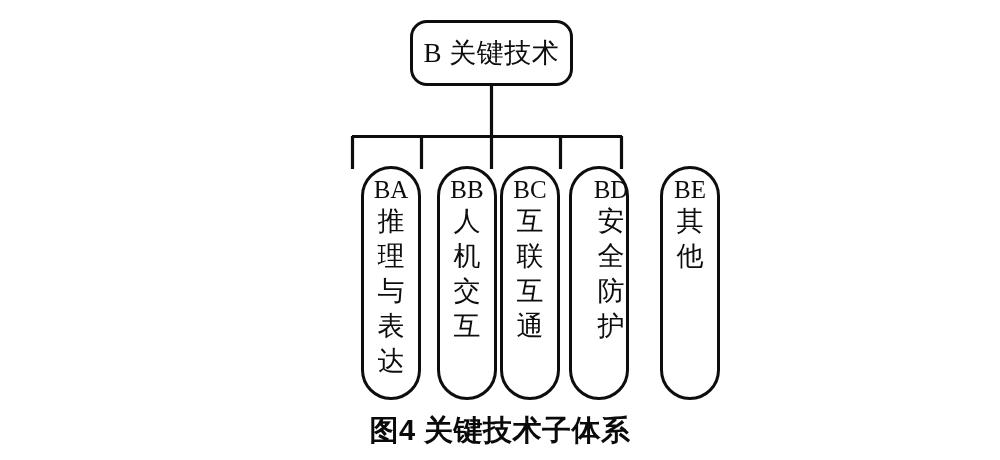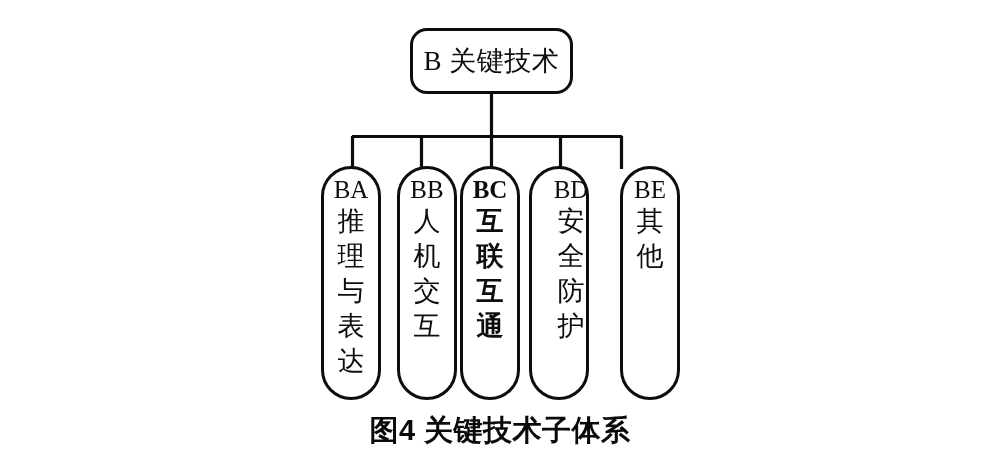--- a/index.html
+++ b/index.html
@@ -22,21 +22,21 @@
     position: absolute;
     top: 0;
     left: 0;
     width: 1000px;
     height: 460px;
   }
   
   .root-node {
     position: absolute;
     left: 410px;
-    top: 28px;
+    top: 20px;
     width: 163px;
     height: 66px;
     box-sizing: border-box;
     border: 3.2px solid #0d0d0d;
     border-radius: 17px;
     background: #ffffff;
     display: flex;
     align-items: center;
     justify-content: center;
     z-index: 3;
@@ -57,20 +57,21 @@
     height: 234px;
     box-sizing: border-box;
     border: 3px solid #0d0d0d;
     border-radius: 30px;
     background: #ffffff;
     z-index: 3;
     display: flex;
     flex-direction: column;
     align-items: center;
     padding-top: 8px;
+    margin-left: 40px;
   }
   .child-code {
     font-family: "Liberation Serif", "DejaVu Serif", serif;
     font-size: 25px;
     line-height: 26px;
     color: #0d0d0d;
     white-space: nowrap;
   }
   .child-chars {
     display: flex;
@@ -136,21 +137,21 @@
   <div class="child-node" style="left:397px;text-align:center;">
     <span class="child-code">BB</span>
     <span class="child-chars">
       <span class="child-char">人</span>
       <span class="child-char">机</span>
       <span class="child-char">交</span>
       <span class="child-char">互</span>
     </span>
   </div>
 
-  <div class="child-node" style="left:460px;font-weight:bold;">
+  <div class="child-node" style="left:460px;">
     <span class="child-code">BC</span>
     <span class="child-chars">
       <span class="child-char">互</span>
       <span class="child-char">联</span>
       <span class="child-char">互</span>
       <span class="child-char">通</span>
     </span>
   </div>
 
   <div class="child-node" style="left:529px;padding-left:24px;">

